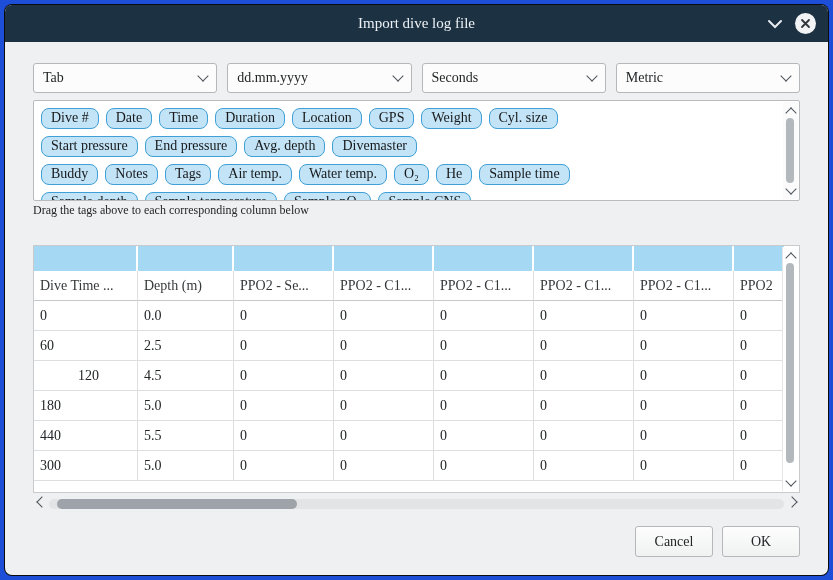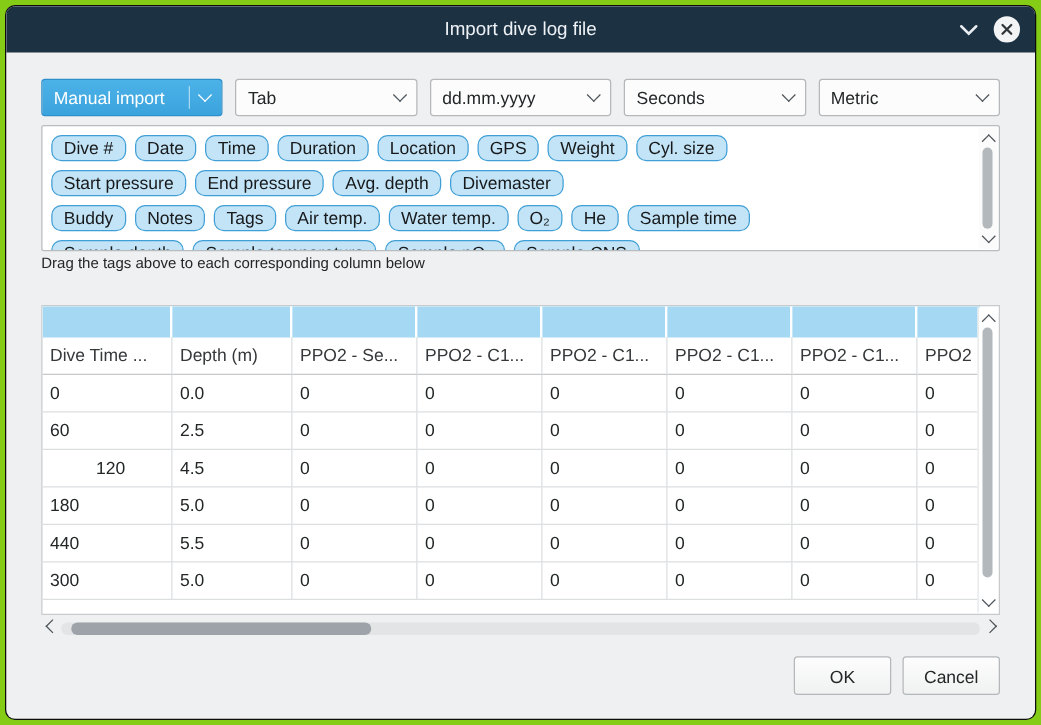--- a/index.html
+++ b/index.html
@@ -1,17 +1,17 @@
 <!DOCTYPE html>
 <html><head>
 <meta charset="utf-8">
 <style>
   html,body{margin:0;padding:0;background:#000;}
-  .stage{position:relative;width:833px;height:580px;background:#84cc16;
-         font-family:Liberation Sans, sans-serif;color:#232627;}
+  .stage{position:relative;width:833px;height:580px;background:#1d4ed8;
+         font-family:Liberation Serif, serif;color:#232627;}
   .window{position:absolute;left:5px;top:5px;right:5px;bottom:5px;background:#eff0f1;
           border-radius:7px;overflow:hidden;box-shadow:0 0 0 1px #0c0c0c;}
 
   
   .titlebar{height:37px;background:#1c3142;display:flex;align-items:center;justify-content:center;position:relative;}
   .title{color:#eef2f6;font-size:15px;}
   .tb-icons{position:absolute;right:12px;top:0;height:100%;display:flex;align-items:center;gap:12px;}
   .tb-shade{display:flex;align-items:center;cursor:pointer;}
   .tb-close{width:21px;height:21px;border-radius:50%;background:#f2f3f4;display:flex;align-items:center;justify-content:center;cursor:pointer;}
   .tb-close svg{display:block;}
@@ -93,26 +93,20 @@
           <svg width="11" height="11" viewBox="0 0 11 11">
               <path d="M2 2 L9 9 M9 2 L2 9" stroke="#30353a" stroke-width="1.8" stroke-linecap="round"></path>
             </svg>
         </span>
       </div>
     </div>
 
     <div class="body">
 
       <div class="combo-row">
-        <div class="combo selected">
-          <span class="val">Manual import</span>
-          <span class="arrowbox">
-              <span class="chev"></span>
-            </span>
-        </div>
         <div class="combo">
           <span class="val">Tab</span>
           <span class="arrowbox">
               <span class="chev"></span>
             </span>
         </div>
         <div class="combo">
           <span class="val">dd.mm.yyyy</span>
           <span class="arrowbox">
               <span class="chev"></span>
@@ -282,19 +276,19 @@
           </span>
         <div class="hs-track">
           <div class="hs-thumb"></div>
         </div>
         <span class="hs-right">
             <span class="chev"></span>
           </span>
       </div>
 
       <div class="button-row">
+        <button class="btn">Cancel</button>
         <button class="btn">OK</button>
-        <button class="btn">Cancel</button>
       </div>
 
     </div>
   </div>
 </div>
 
 </body></html>

